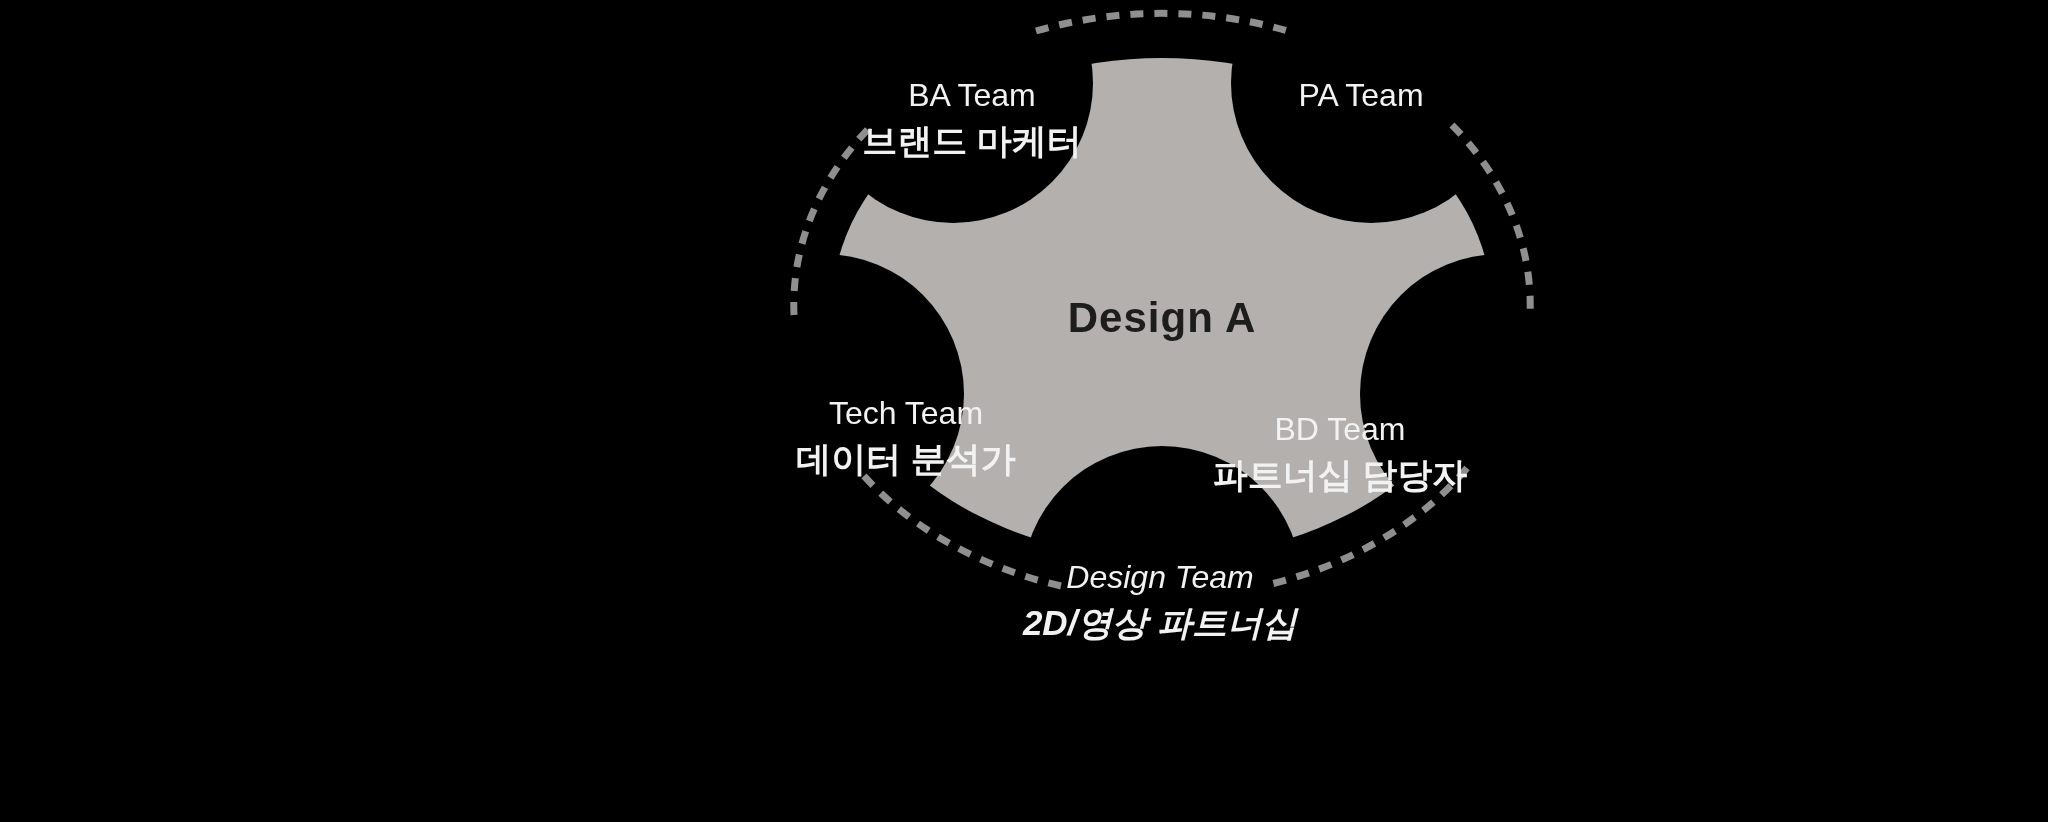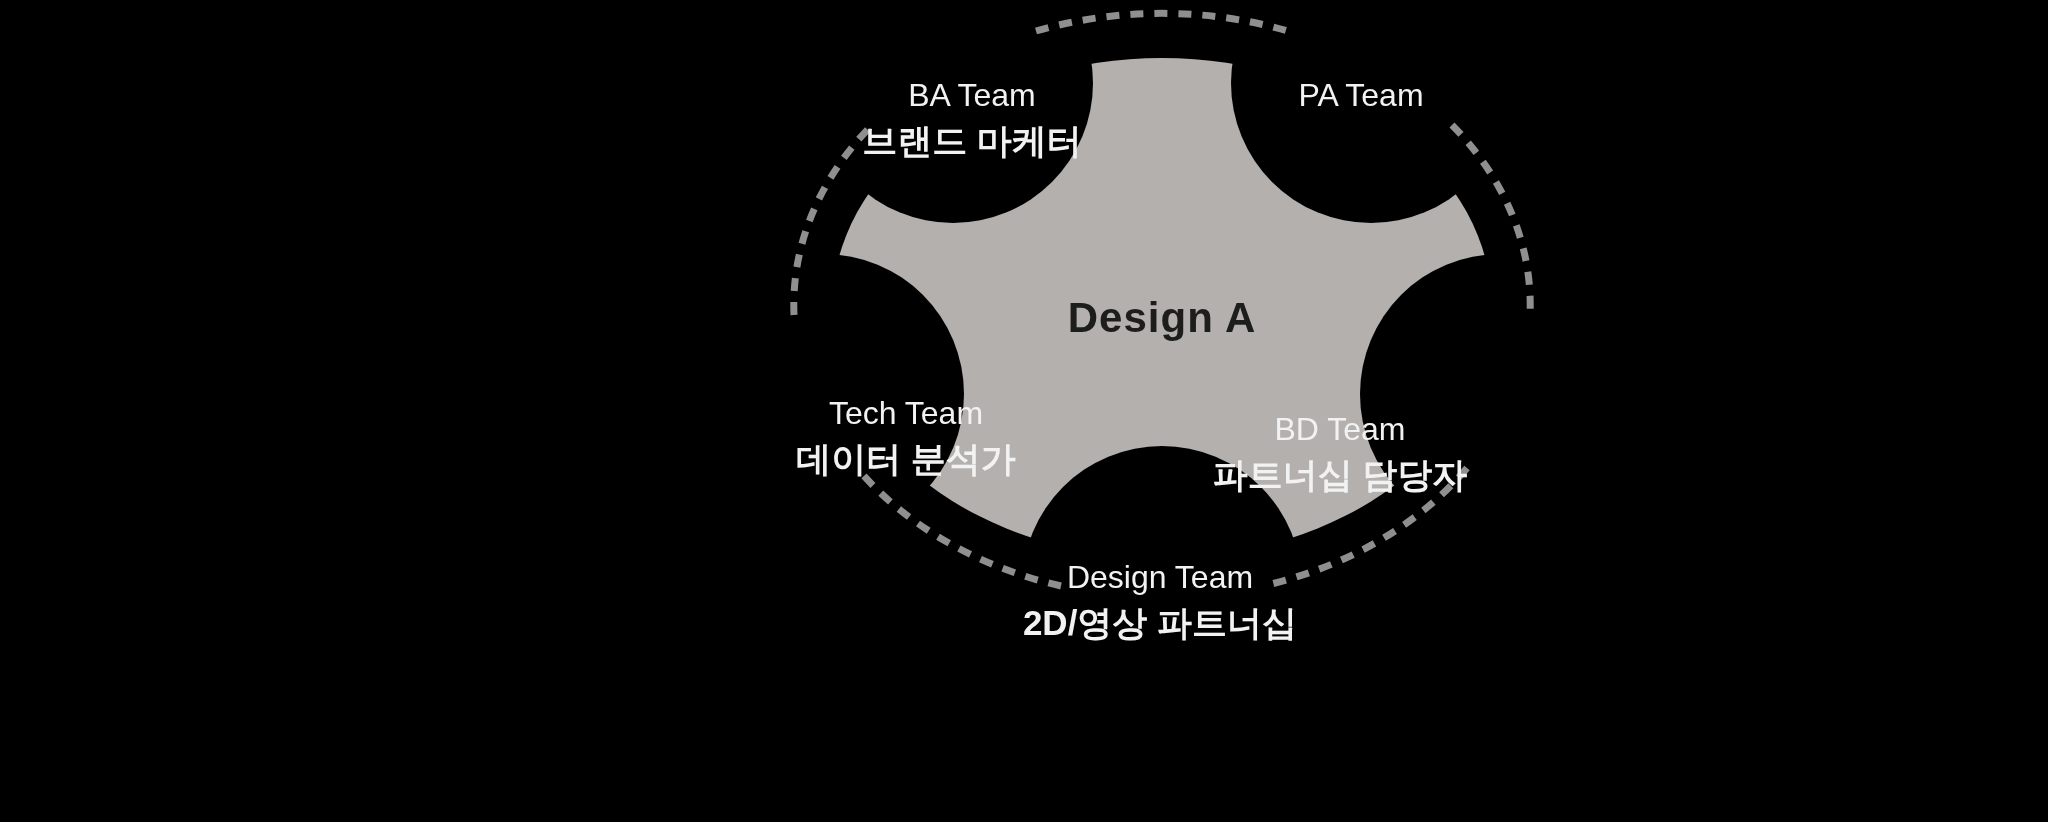--- a/index.html
+++ b/index.html
@@ -41,21 +41,21 @@
     transform:translateX(-50%);
     text-align:center;
     color:var(--label-text);
     white-space:nowrap;
   }
   .team-name{display:block;font-size:32px;font-weight:400;line-height:1.35;}
   .team-role{display:block;font-size:35px;font-weight:700;line-height:1.35;}
   .label-ba{left:972px;top:74px;}
   .label-pa{left:1350px;top:74px;margin-left:11px;}
   .label-bd{left:1340px;top:368px;margin-top:40px;}
-  .label-design{left:1160px;top:556px;}
+  .label-design{left:1160px;top:556px;font-style:italic;}
   .label-tech{left:906px;top:392px;}
 </style>
 </head>
 <body>
 
 <div class="canvas">
 
   <svg class="diagram-svg" width="2048" height="822" viewBox="0 0 2048 822" xmlns="http://www.w3.org/2000/svg">
 
     <ellipse class="gear-body" cx="1162" cy="308" rx="330" ry="250"></ellipse>

